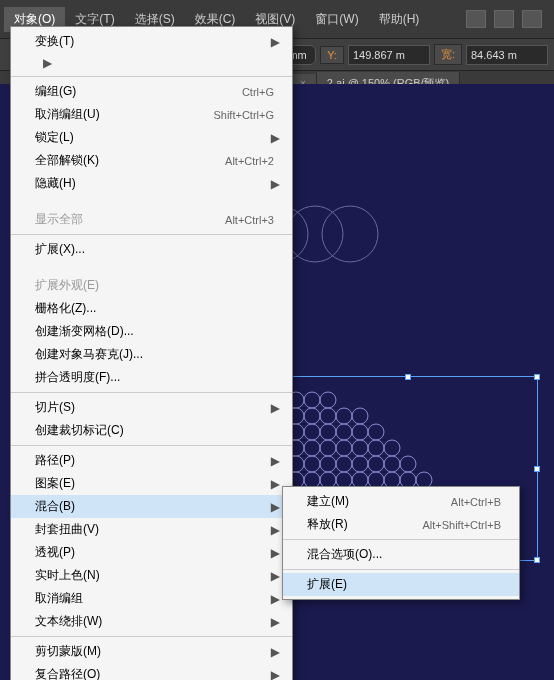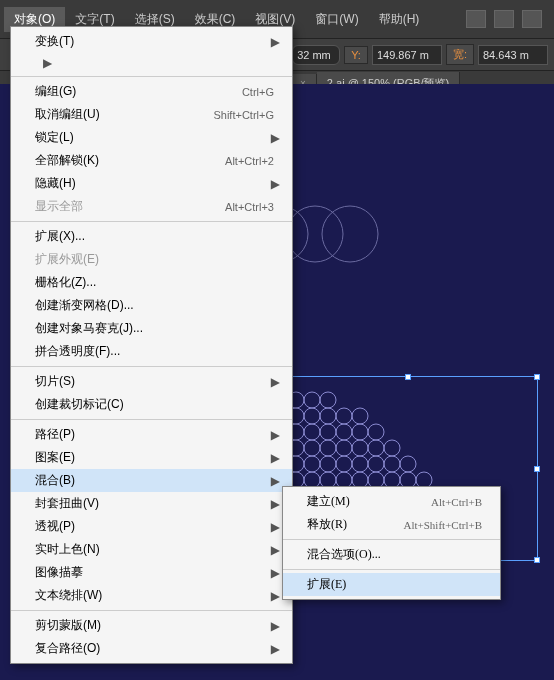--- a/index.html
+++ b/index.html
@@ -57,21 +57,21 @@
   padding: 2px 6px;
   background: #4a4a4a;
   border: 1px solid #2a2a2a;
 }
 .opt-label.orange { color: #e89040; }
 .opt-input {
   background: #2a2a2a;
   border: 1px solid #555;
   color: #ddd;
   padding: 2px 4px;
-  width: 70px;
+  width: 82px;
   height: 20px;
   font-size: 11px;
 }
 .tabs-bar {
   height: 26px;
   background: #3a3a3a;
   border-bottom: 1px solid #555;
   display: flex;
   align-items: center;
 }
@@ -126,35 +126,34 @@
 }
 .dd-section { border-bottom: 1px solid #ccc; padding: 3px 0; }
 .dd-section:last-child { border-bottom: none; }
 .dd-row {
   display: flex;
   align-items: center;
   padding: 3px 12px 3px 24px;
   color: #000;
   cursor: pointer;
 }
-.dd-row.disabled { color: #999; }
+.dd-row.disabled { color: #999; margin-top: 13px; }
 .dd-row.highlighted { background: #d0e4f8; }
 .dd-label { flex: 1; }
 .dd-shortcut { color: #666; font-size: 11px; padding-right: 6px; }
 .dd-arrow { color: #555; padding-left: 8px; }
 .submenu {
   position: absolute;
   left: 282px;
   top: 486px;
-  width: 219px;
+  width: 238px;
   background: #f5f5f5;
   border: 1px solid #888;
   box-shadow: 3px 3px 8px rgba(0,0,0,0.4);
   z-index: 11;
-  font-family: Liberation Serif, serif;
 }
 </style>
 </head>
 <body>
 
 <div class="menubar">
   <div class="menu-item active">对象(O)</div>
   <div class="menu-item">文字(T)</div>
   <div class="menu-item">选择(S)</div>
   <div class="menu-item">效果(C)</div>
@@ -376,21 +375,21 @@
       </div>
       <div class="dd-row">
         <span class="dd-label">透视(P)</span>
         <span class="dd-arrow">▶</span>
       </div>
       <div class="dd-row">
         <span class="dd-label">实时上色(N)</span>
         <span class="dd-arrow">▶</span>
       </div>
       <div class="dd-row">
-        <span class="dd-label">图像描摹</span>
+        <span class="dd-label">取消编组</span>
         <span class="dd-arrow">▶</span>
       </div>
       <div class="dd-row">
         <span class="dd-label">文本绕排(W)</span>
         <span class="dd-arrow">▶</span>
       </div>
     </div>
     <div class="dd-section">
       <div class="dd-row">
         <span class="dd-label">剪切蒙版(M)</span>

